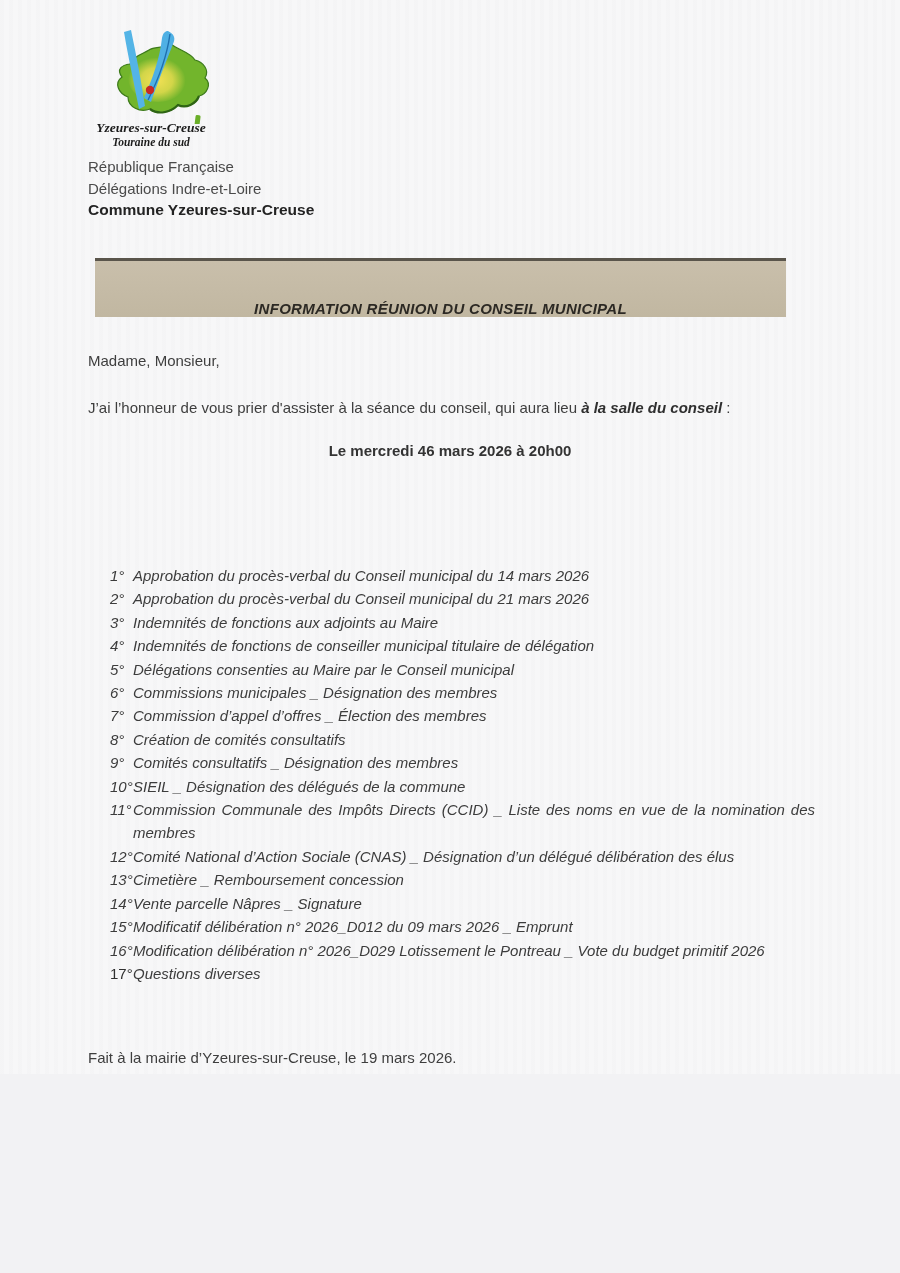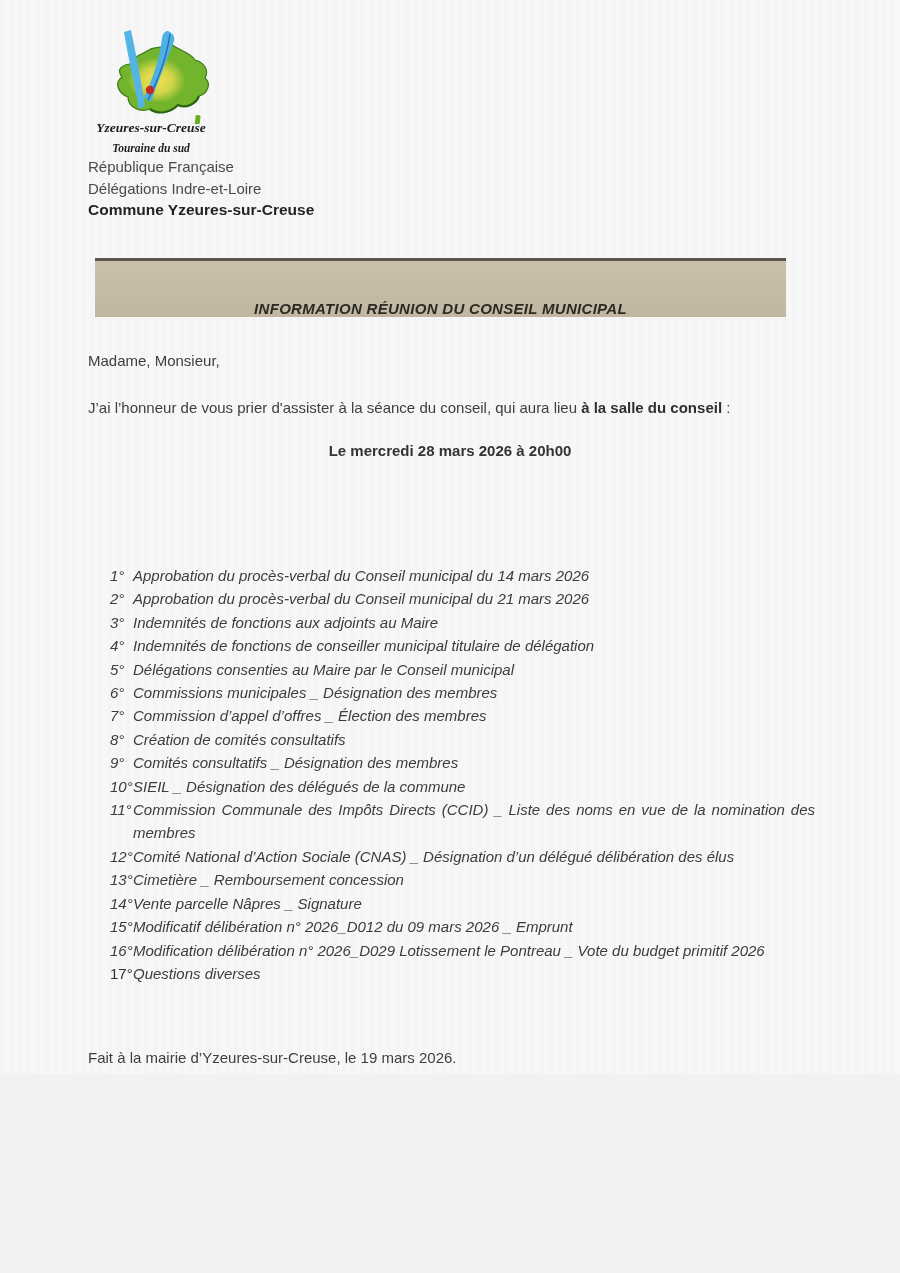--- a/index.html
+++ b/index.html
@@ -11,34 +11,34 @@
     font-family:"Liberation Sans", sans-serif;
     color:#3e3e3e;overflow:hidden;
   }
   
   .logo-wrap{position:absolute;left:100px;top:28px;width:122px;height:96px;}
   .logo-caption{position:absolute;left:80px;top:121px;width:142px;text-align:center;
     font-family:"Liberation Serif", serif;font-style:italic;font-weight:bold;
     color:#1c1c1c;font-size:13.5px;line-height:14px;}
   .logo-subcaption{position:absolute;left:80px;top:136px;width:142px;text-align:center;
     font-family:"Liberation Serif", serif;font-style:italic;font-weight:bold;
-    color:#1c1c1c;font-size:11.5px;line-height:13px;margin-top:6px;}
+    color:#1c1c1c;font-size:11.5px;line-height:13px;}
   
   .sender{position:absolute;left:88px;top:156px;font-size:15px;line-height:21.5px;color:#4a4a4a;}
   .sender .commune{font-weight:700;color:#232323;font-size:15.5px;}
   
   .banner{position:absolute;left:95px;top:258px;width:691px;height:56px;
     background:linear-gradient(#c9bfab,#c1b7a1);
     border-top:3px solid #5a554b;
     display:flex;align-items:flex-end;justify-content:center;
     font-size:15px;font-weight:600;letter-spacing:.3px;color:#2c2924;font-style:italic;}
   
   .salutation{position:absolute;left:88px;top:352px;font-size:15px;}
   .intro{position:absolute;left:88px;top:399px;font-size:15px;}
-  .intro b{font-weight:700;color:#2f2f2f;}
+  .intro b{font-weight:700;color:#2f2f2f;font-style:italic;}
   .dateline{position:absolute;left:0;top:442px;width:900px;text-align:center;
     font-size:15px;font-weight:600;color:#333;}
   .agenda-heading{position:absolute;left:88px;top:503px;font-size:15px;
     text-decoration:underline;text-underline-offset:3px;}
   
   .agenda{position:absolute;left:110px;top:564px;width:705px;list-style:none;margin:0;padding:0;
     font-size:15px;line-height:23.4px;color:#3c3c3c;}
   .agenda li{position:relative;padding-left:23px;font-style:italic;}
   .agenda .num{position:absolute;left:0;top:0;}
   .agenda .num.upright{font-style:normal;color:#2f2f2f;}
@@ -91,21 +91,21 @@
   </div>
 
   <div class="banner">
     <span>INFORMATION RÉUNION DU CONSEIL MUNICIPAL</span>
   </div>
 
   <div class="salutation">Madame, Monsieur,</div>
 
   <div class="intro"><span>J’ai l’honneur de vous prier d'assister à la séance du conseil, qui aura lieu </span><b>à la salle du conseil</b><span> :</span></div>
 
-  <div class="dateline">Le mercredi 28 mars 2026 à 20h00</div>
+  <div class="dateline">Le mercredi 46 mars 2026 à 20h00</div>
 
 
   <ol class="agenda">
       <li><span class="num">1°</span><span class="line">Approbation du procès-verbal du Conseil municipal du 14 mars 2026</span></li>
       <li><span class="num">2°</span><span class="line">Approbation du procès-verbal du Conseil municipal du 21 mars 2026</span></li>
       <li><span class="num">3°</span><span class="line">Indemnités de fonctions aux adjoints au Maire</span></li>
       <li><span class="num">4°</span><span class="line">Indemnités de fonctions de conseiller municipal titulaire de délégation</span></li>
       <li><span class="num">5°</span><span class="line">Délégations consenties au Maire par le Conseil municipal</span></li>
       <li><span class="num">6°</span><span class="line">Commissions municipales _ Désignation des membres</span></li>
       <li><span class="num">7°</span><span class="line">Commission d’appel d’offres _ Élection des membres</span></li>

